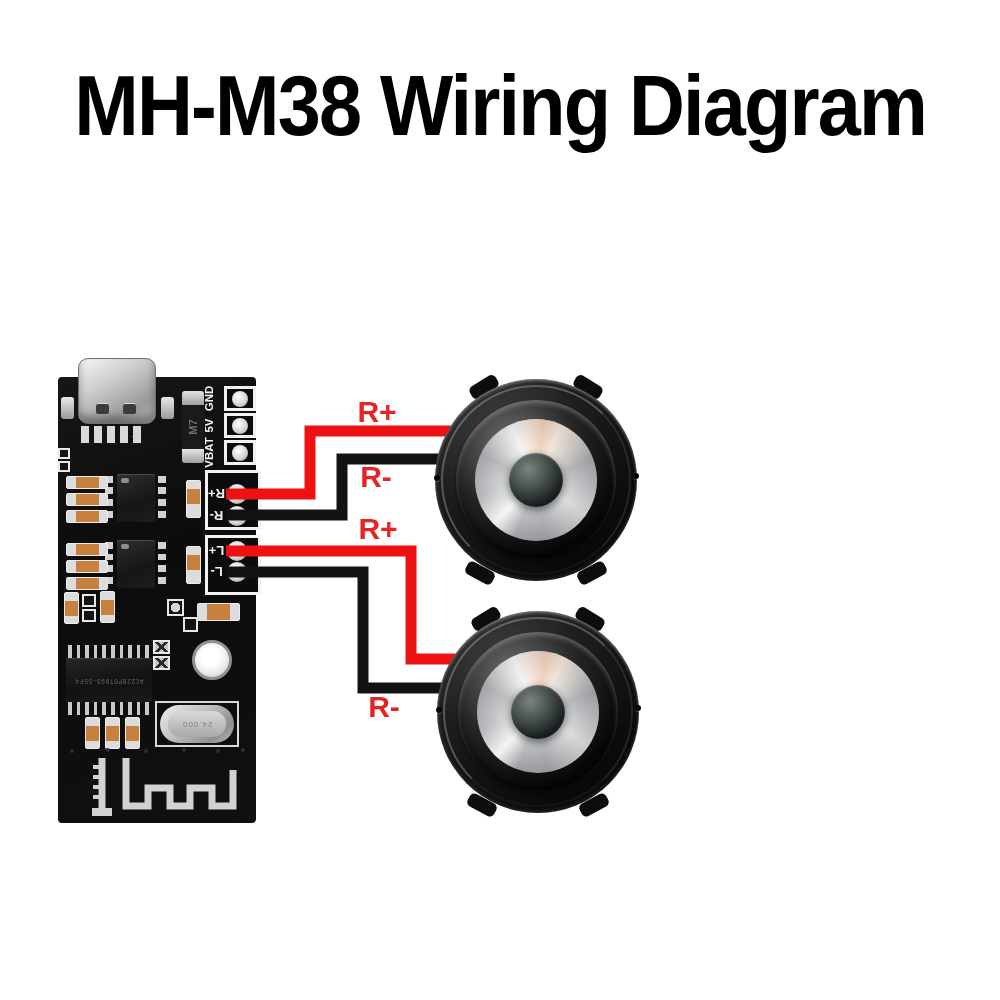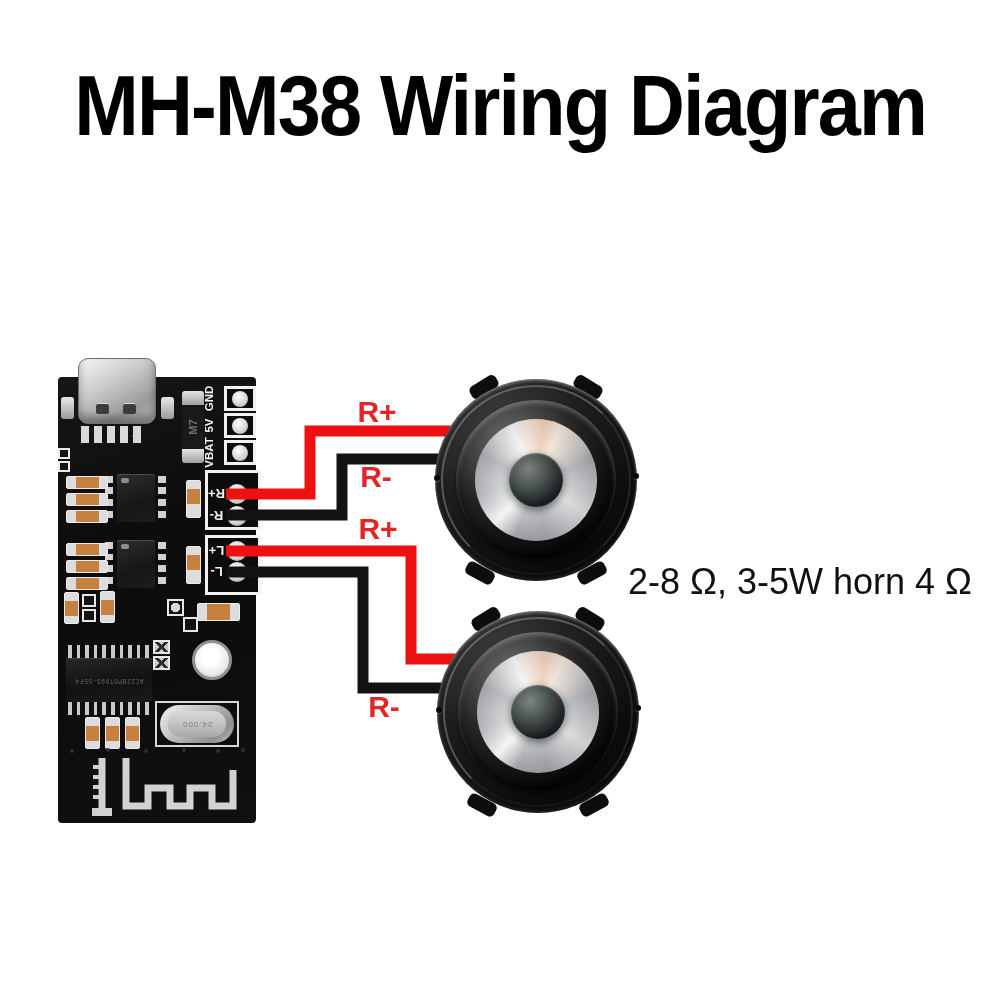--- a/index.html
+++ b/index.html
@@ -297,14 +297,13 @@
   <div class="sp-screw sc-l"></div>
   <div class="sp-screw sc-r"></div>
 </div>
 
 <span class="wlabel wl1">R+</span>
 <span class="wlabel wl2">R-</span>
 <span class="wlabel wl3">R+</span>
 <span class="wlabel wl4">R-</span>
 
 <div class="annotation">
-  <div>2-8 Ω, 3-5W horn 4 Ω</div>
 </div>
 
 </body></html>

